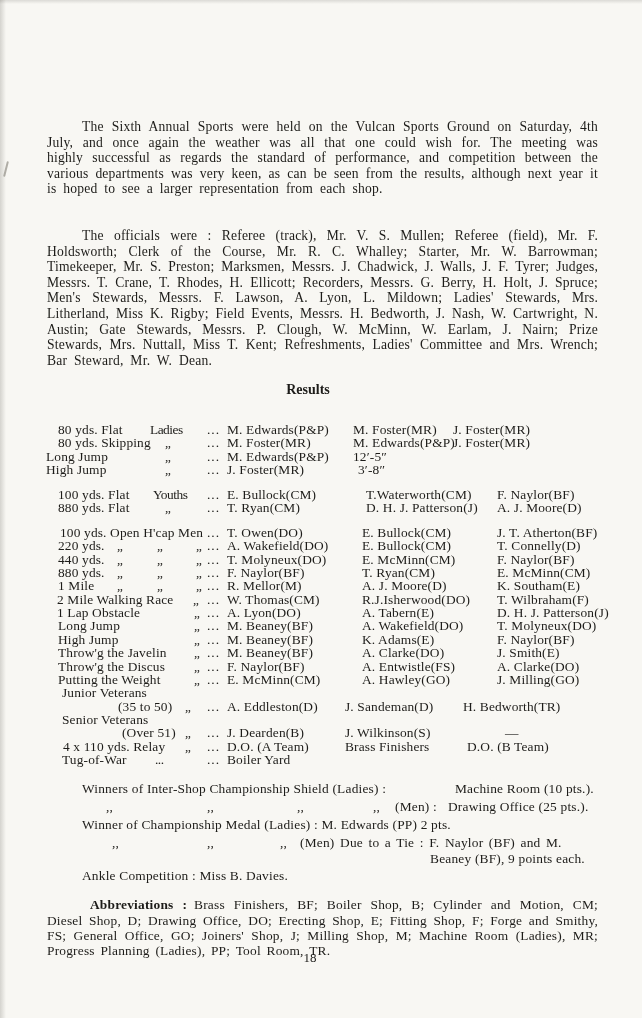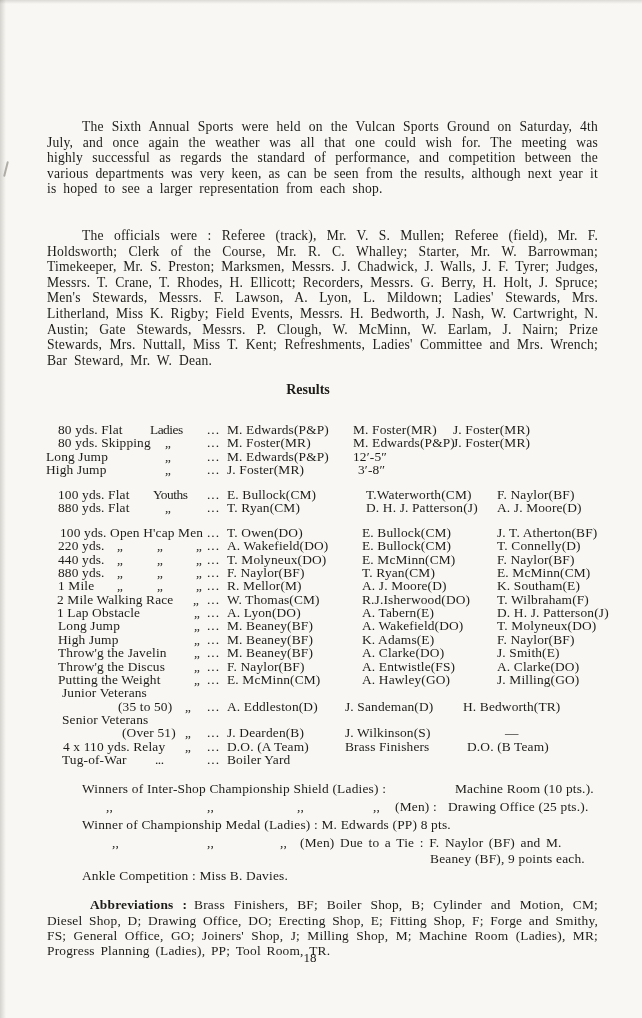--- a/index.html
+++ b/index.html
@@ -254,21 +254,21 @@
       </div>
       <div class="wline" style="top: 799px;">
         <span style="left: 106px;">,,</span>
         <span style="left: 207px;">,,</span>
         <span style="left: 297px;">,,</span>
         <span style="left: 373px;">,,</span>
         <span style="left: 395px;">(Men) :</span>
         <span style="left: 448px;">Drawing Office (25 pts.).</span>
       </div>
       <div class="wline" style="top: 817px;">
-        <span style="left: 82px;">Winner of Championship Medal (Ladies) : M. Edwards (PP) 8 pts.</span>
+        <span style="left: 82px;">Winner of Championship Medal (Ladies) : M. Edwards (PP) 2 pts.</span>
       </div>
       <div class="wline" style="top: 835px;">
         <span style="left: 112px;">,,</span>
         <span style="left: 207px;">,,</span>
         <span style="left: 280px;">,,</span>
         <span style="left: 300px; word-spacing: 2px;">(Men) Due to a Tie :  F. Naylor (BF) and M.</span>
       </div>
       <div class="wline" style="top: 851px;">
         <span style="left: 430px;">Beaney (BF), 9 points each.</span>
       </div>

